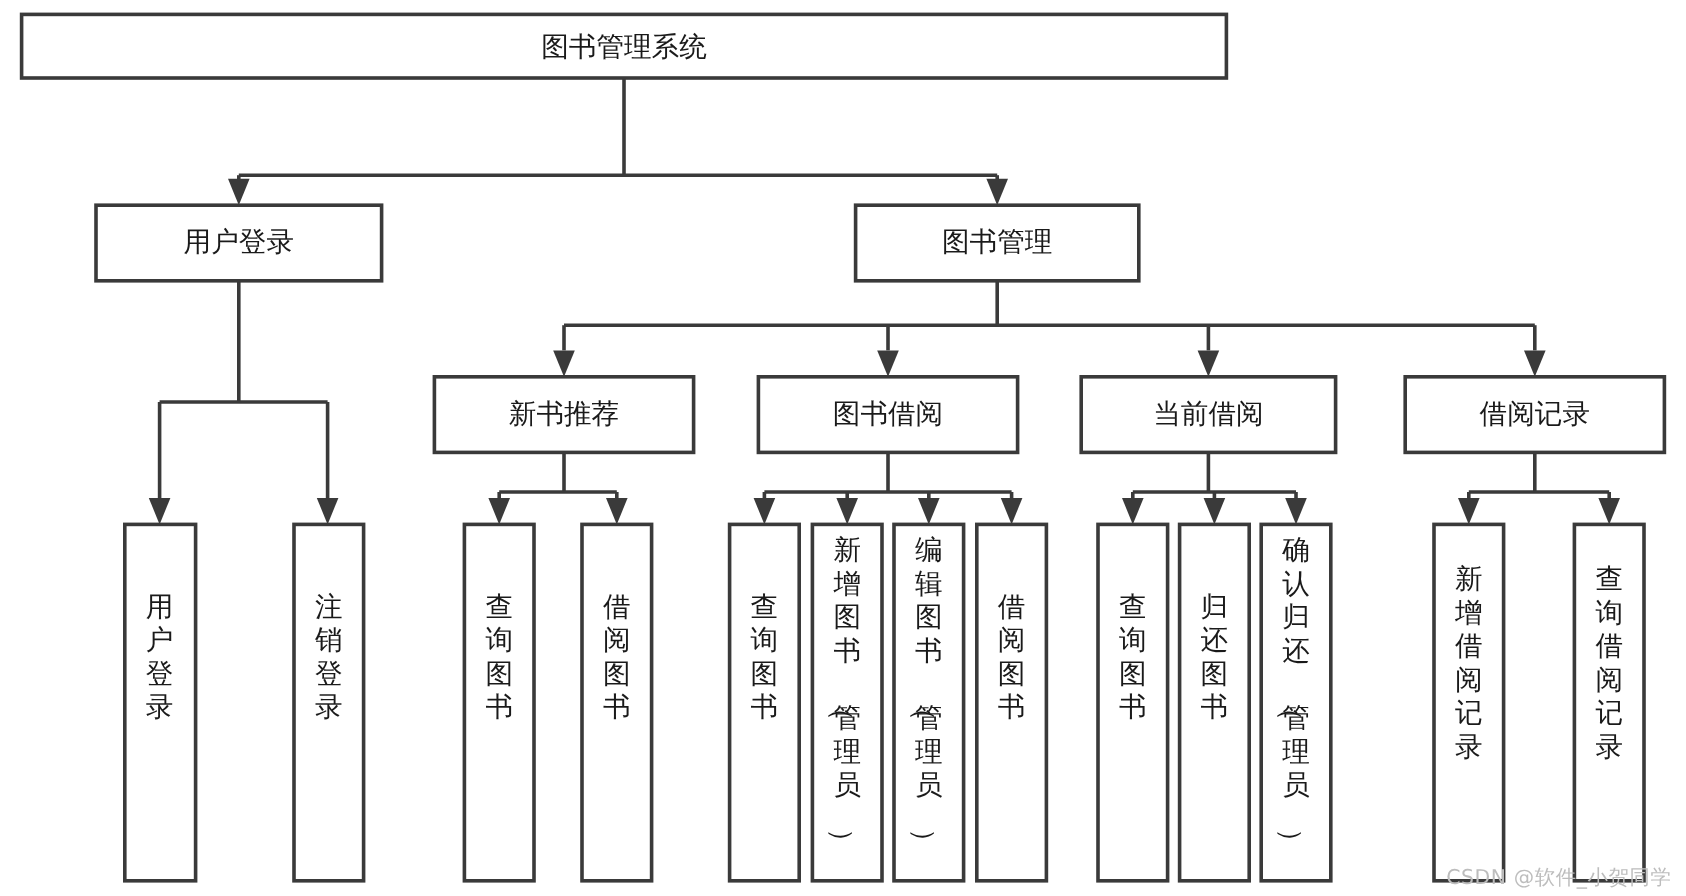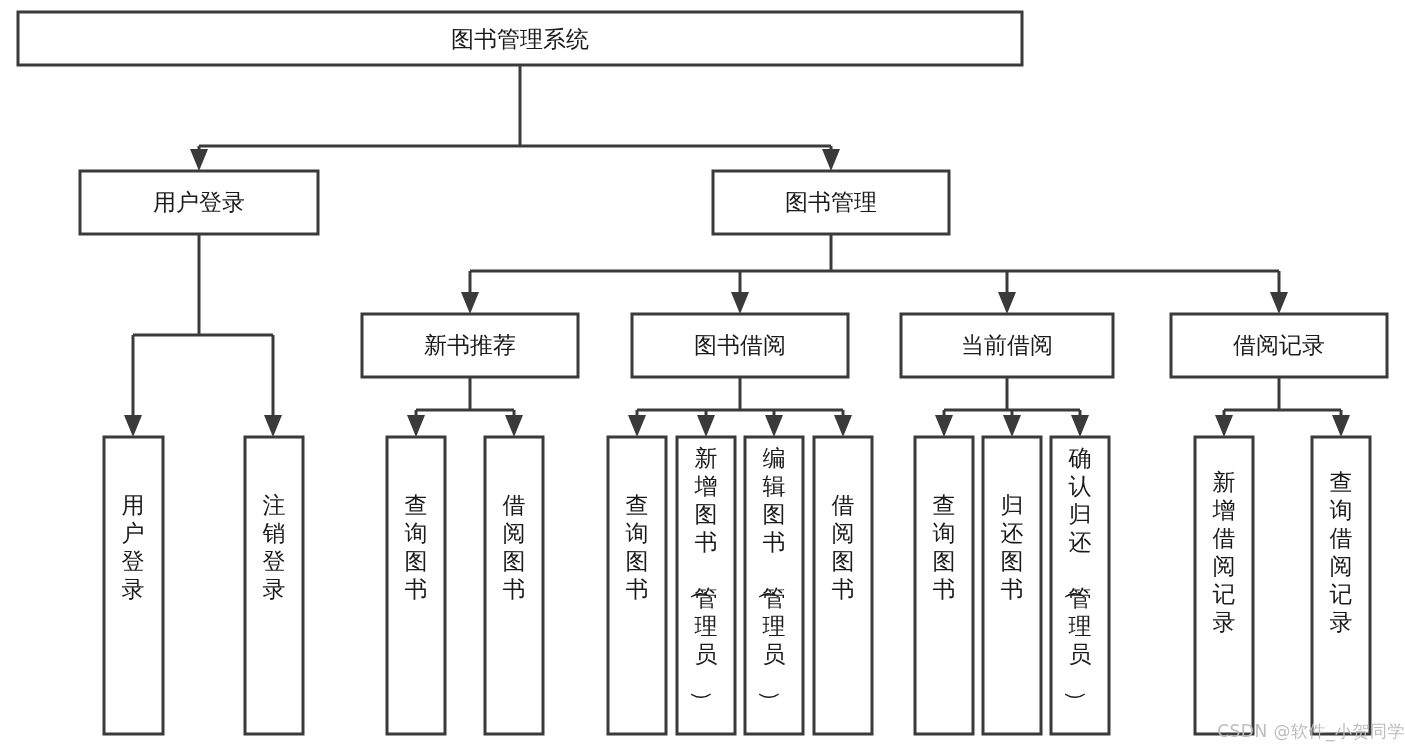--- a/index.html
+++ b/index.html
@@ -20,21 +20,21 @@
     dominant-baseline:middle;
   }
   .node-label-vert{
     fill:#1a1a1a;
     font-family:"DejaVu Sans","Liberation Sans",sans-serif;
     font-size:23px;
     text-anchor:middle;
   }
   .watermark{
     position:absolute;
-    right:0;bottom:4px;
+    right:12px;bottom:4px;
     color:#bdbdbd;
     font-size:17px;
     font-family:"DejaVu Sans","Liberation Sans",sans-serif;
     letter-spacing:0.5px;
     white-space:nowrap;
     pointer-events:none;
   }
 </style>
 </head>
 <body>

